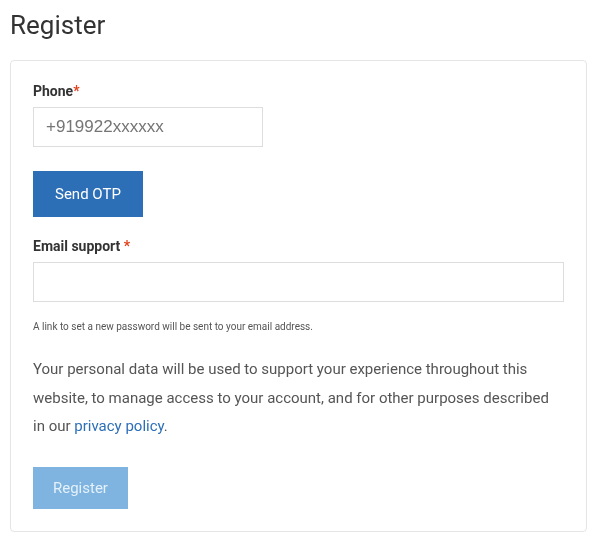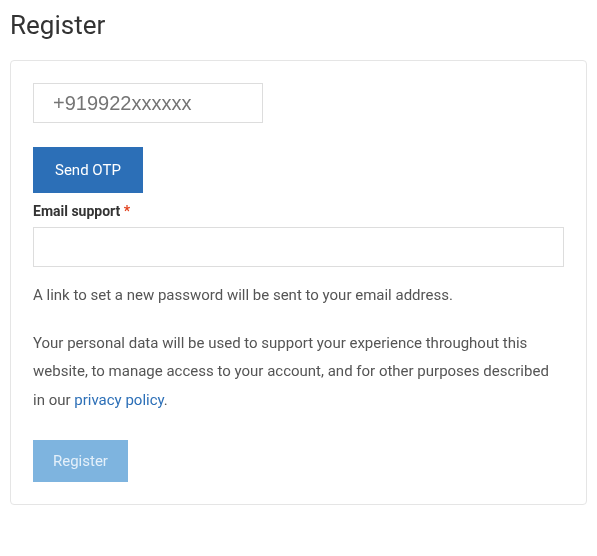--- a/index.html
+++ b/index.html
@@ -35,43 +35,43 @@
       color: #333;
       margin-bottom: 8px;
     }
     .required {
       color: #e2401c;
       font-weight: 700;
     }
     input[type="text"] {
       width: 230px;
       height: 40px;
-      padding: 8px 19px;
+      padding: 8px 12px;
       border: 1px solid #ddd;
-      font-size: 20px;
+      font-size: 17px;
       color: #555;
       background: #fff;
     }
     input.full {
       width: 100%;
     }
     .btn-primary {
       display: inline-block;
       background: #2c6fb7;
       color: #fff;
       border: none;
       padding: 14px 22px;
       font-size: 15px;
       cursor: pointer;
       margin-top: 8px;
-      margin-bottom: 10px;
+      margin-bottom: 21px;
       font-family: inherit;
     }
     .helper {
-      font-size: 15px;
+      font-size: 10px;
       color: #555;
       line-height: 1.7;
       margin-bottom: 20px;
     }
     .privacy {
       font-size: 15px;
       color: #555;
       line-height: 1.9;
       margin-bottom: 26px;
     }
@@ -92,20 +92,23 @@
     }
   </style>
 </head>
 <body>
 
 <h2>Register</h2>
 
 <div class="form-card">
 
   <div class="field-group">
+    <label>
+      <span>Phone</span><span class="required">*</span>
+    </label>
     <input type="text" placeholder="+919922xxxxxx" style="">
   </div>
 
   <button class="btn-primary">Send OTP</button>
 
   <div class="field-group">
     <label>
       <span>Email support </span><span class="required">*</span>
     </label>
     <input type="text" class="full" style="">

